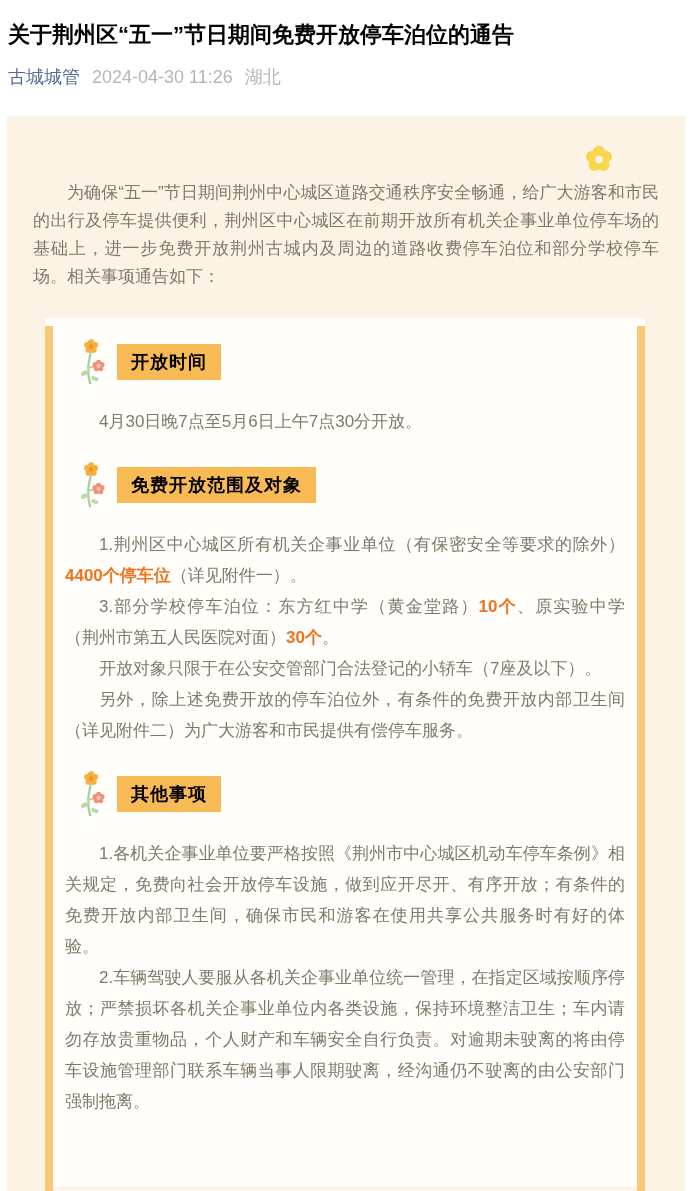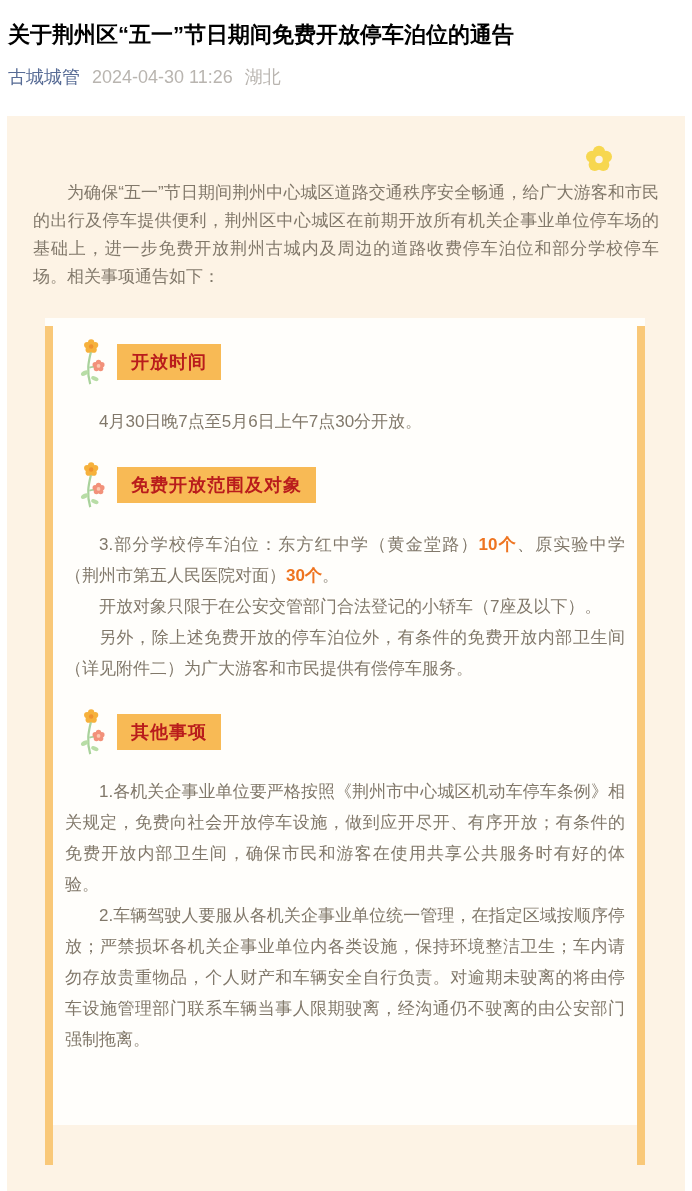--- a/index.html
+++ b/index.html
@@ -76,21 +76,21 @@
   }
   .section:first-child .section-header { margin-top: 0; }
   .sprig {
     width: 28px;
     height: 48px;
     margin: 0 10px 0 14px;
     flex: 0 0 auto;
   }
   .badge {
     background: #f8ba55;
-    color: #b91c1c;
+    color: #000000;
     font-size: 18px;
     font-weight: bold;
     line-height: 20px;
     padding: 8px 14px;
     letter-spacing: 1px;
   }
   .para {
     font-size: 17px;
     line-height: 31px;
     color: #81786a;
@@ -182,20 +182,21 @@
             <circle cx="17.4" cy="28.9" r="2.9"></circle>
             <circle cx="18.7" cy="33.1" r="2.9"></circle>
             <circle cx="23.3" cy="33.1" r="2.9"></circle>
             <circle cx="24.6" cy="28.9" r="2.9"></circle>
           </g>
           <circle cx="21" cy="30.2" r="2" fill="#fbc9b2"></circle>
         </svg>
       </span>
       <span class="badge">免费开放范围及对象</span>
     </div>
+  <p class="para"><span>1.荆州区中心城区所有机关企事业单位（有保密安全等要求的除外）</span><span class="hl">4400个停车位</span><span>（详见附件一）。</span></p>
           <p class="para"><span>3.部分学校停车泊位：东方红中学（黄金堂路）</span><span class="hl">10个</span><span>、原实验中学（荆州市第五人民医院对面）</span><span class="hl">30个</span><span>。</span></p>
           <p class="para"><span>开放对象只限于在公安交管部门合法登记的小轿车（7座及以下）。</span></p>
           <p class="para"><span>另外，除上述免费开放的停车泊位外，有条件的免费开放内部卫生间（详见附件二）为广大游客和市民提供有偿停车服务。</span></p>
         </div>
 
   <div class="section">
     <div class="section-header">
       <span class="sprig">
         <svg viewBox="0 0 30 52" width="28" height="48">
           <path d="M13 14 C 10 26, 8 36, 12 50" stroke="#a9d29b" stroke-width="2.4" fill="none"></path>

